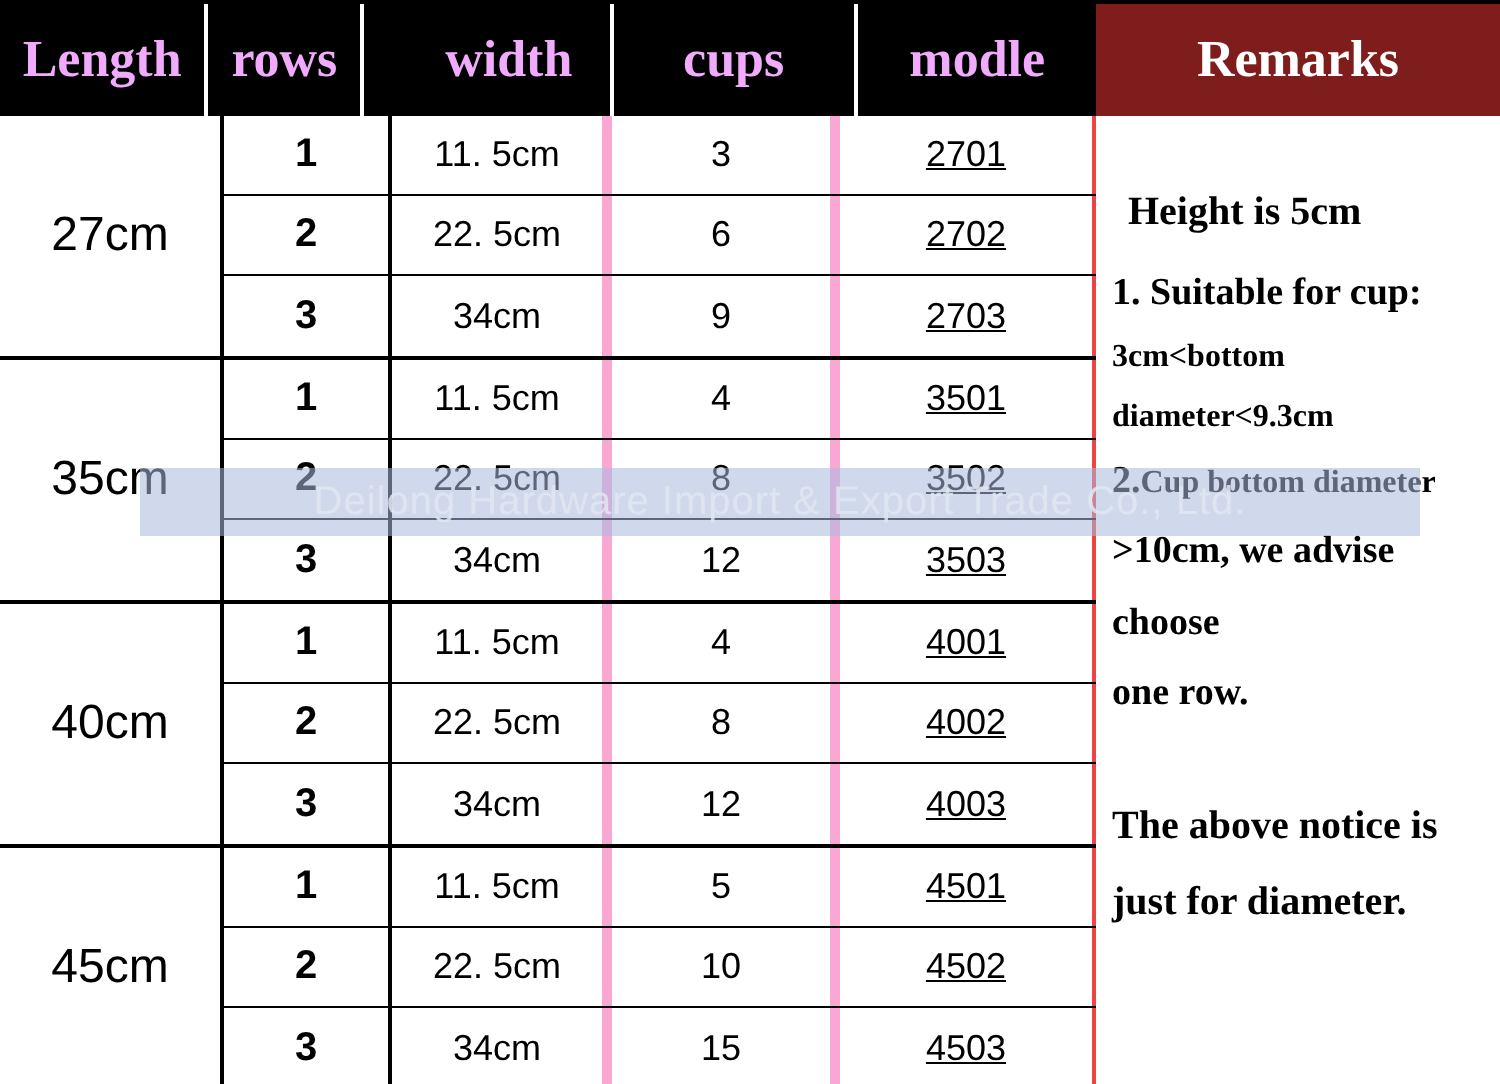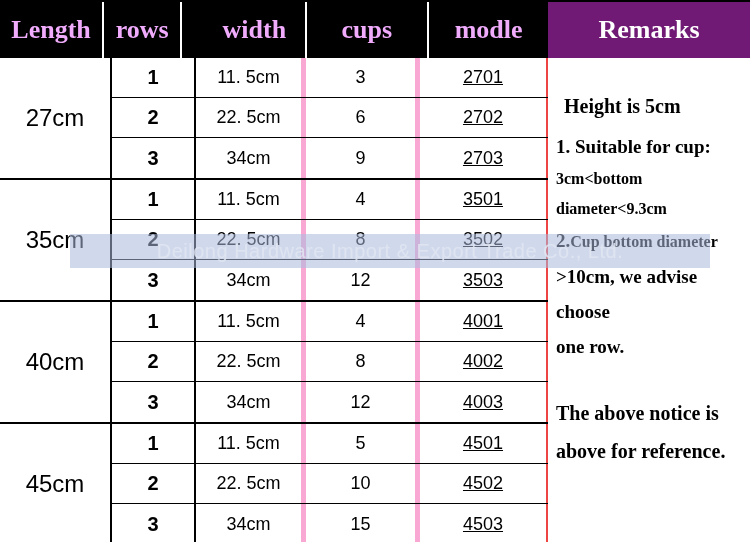--- a/index.html
+++ b/index.html
@@ -78,21 +78,21 @@
   .subrow .c-modle { width: 128px; font-size: 18px; border-right: 2px solid #ef4444; text-decoration: underline; }
 
   .remarks {
     width: 202px;
     border-top: 2px solid #000;
     display: flex;
     flex-direction: column;
   }
   .remarks-header {
     height: 56px;
-    background: #701a75;
+    background: #7f1d1d;
     color: #fff;
     font-weight: bold;
     font-size: 26px;
     display: flex;
     align-items: center;
     justify-content: center;
   }
   .remarks-body {
     padding: 30px 8px 8px 8px;
     font-size: 18px;
@@ -247,21 +247,21 @@
       <div class="h1">Height is 5cm</div>
       <div class="b">1. Suitable for cup:</div>
       <div class="small">3cm&lt;bottom diameter&lt;9.3cm</div>
       <div>
         <span class="b">2.</span><span class="small">Cup bottom diameter</span>
       </div>
       <div class="b">&gt;10cm, we advise choose</div>
       <div class="b">one row.</div>
       <div class="note">
         <div>The above notice is</div>
-        <div>above for reference.</div>
+        <div>just for diameter.</div>
       </div>
     </div>
   </div>
 
 </div>
 
 <div class="watermark">
   <div class="watermark-bg"></div>
   <div class="watermark-text">Deilong Hardware Import &amp; Export Trade Co., Ltd.</div>
 </div>

